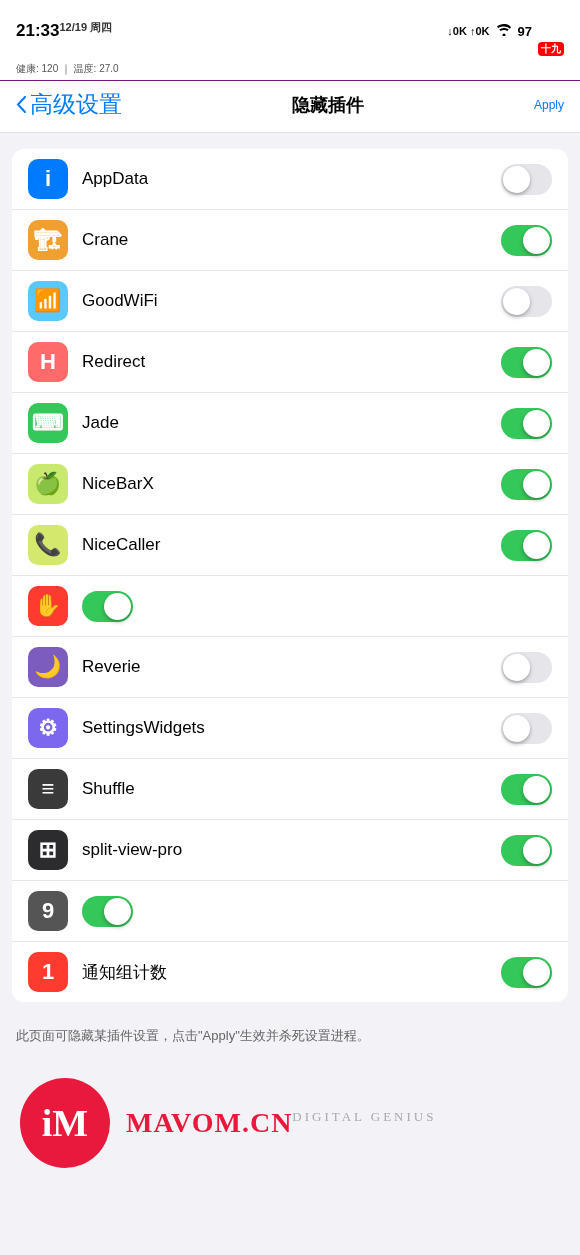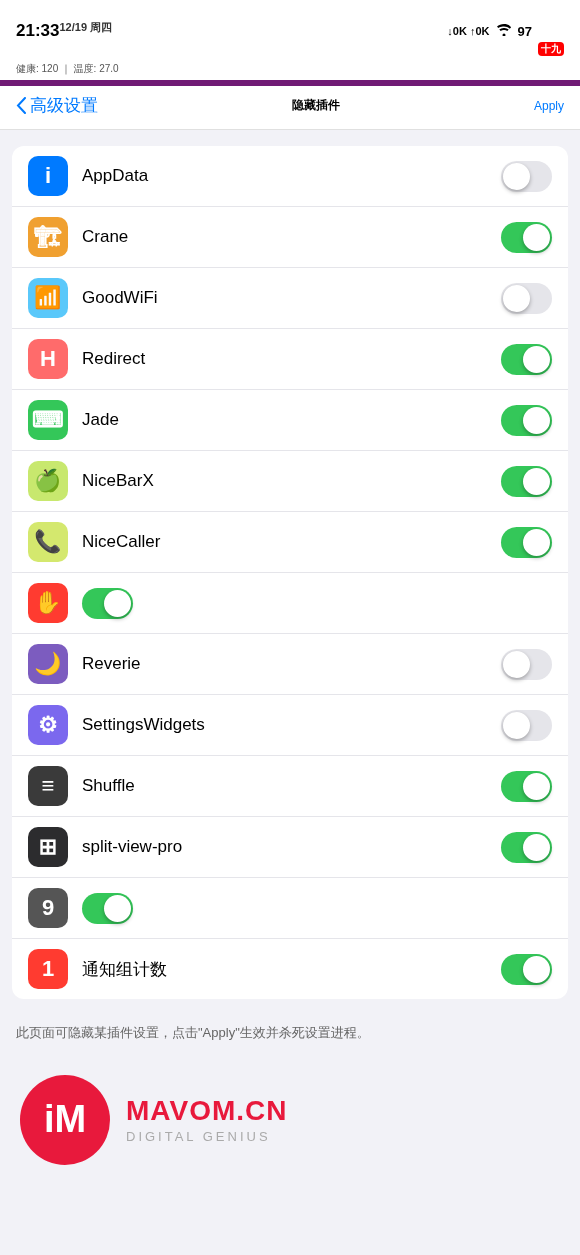--- a/index.html
+++ b/index.html
@@ -50,26 +50,26 @@
       display: flex;
       align-items: center;
       justify-content: space-between;
       padding: 8px 16px 12px;
       border-bottom: 1px solid #e0e0e0;
     }
     .nav-back {
       display: flex;
       align-items: center;
       color: #007aff;
-      font-size: 17px;
+      font-size: 23px;
       gap: 4px;
       cursor: pointer;
     }
     .nav-title {
-      font-size: 12px;
+      font-size: 18px;
       font-weight: 600;
       color: #000;
     }
     .nav-apply {
       color: #007aff;
       font-size: 12px;
       cursor: pointer;
     }
 
     
@@ -136,37 +136,38 @@
       color: #666;
       line-height: 1.5;
     }
 
     
     .watermark {
       display: flex;
       align-items: center;
       padding: 20px 20px 30px;
       gap: 16px;
+      font-family: Liberation Serif, serif;
     }
     .wm-circle {
       width: 90px;
       height: 90px;
       border-radius: 50%;
       background: #e8193c;
       display: flex;
       align-items: center;
       justify-content: center;
       color: #fff;
       font-size: 38px;
       font-weight: 800;
       flex-shrink: 0;
     }
     .wm-text {
       display: flex;
-      flex-direction: column;
+      flex-direction: row;
     }
     .wm-main {
       font-size: 28px;
       font-weight: 800;
       color: #e8193c;
       letter-spacing: 1px;
     }
     .wm-sub {
       font-size: 13px;
       color: #aaa;
@@ -202,21 +203,21 @@
     <span style="font-size:11px;">↓0K ↑0K</span>
     <span>
       <svg width="16" height="12" viewBox="0 0 16 12">
           <path d="M8 9.5a1.5 1.5 0 110 3 1.5 1.5 0 010-3zm-3.3-2.4A4.7 4.7 0 018 6a4.7 4.7 0 013.3 1.1l1.4-1.6A6.9 6.9 0 008 4a6.9 6.9 0 00-4.7 1.5l1.4 1.6zm-2.8-3A8.6 8.6 0 018 2.5c2.2 0 4.2.8 5.8 2.2l1.3-1.5C13.3.9 10.8 0 8 0 5.2 0 2.7.9 1 2.4l1.4 1.7-.5-.5z" fill="#000"></path>
         </svg>
     </span>
     <span style="font-size:13px;font-weight:700;">97</span>
     <span class="status-badge">十九</span>
   </div>
 </div>
-<div style="background:#fff;padding:2px 16px 4px;font-size:10px;color:#555;border-bottom:6px solid #701a75;">
+<div style="background:#fff;padding:2px 16px 4px;font-size:10px;color:#555;border-bottom:1px solid #701a75;">
   <span>健康: 120</span>
   <span> ｜ </span>
   <span>温度: 27.0</span>
 </div>
 
 <div class="nav-bar">
   <div class="nav-back">
     <svg width="10" height="17" viewBox="0 0 10 17">
         <path d="M9 1L2 8.5 9 16" stroke="#007aff" stroke-width="2" fill="none" stroke-linecap="round"></path>
       </svg>

